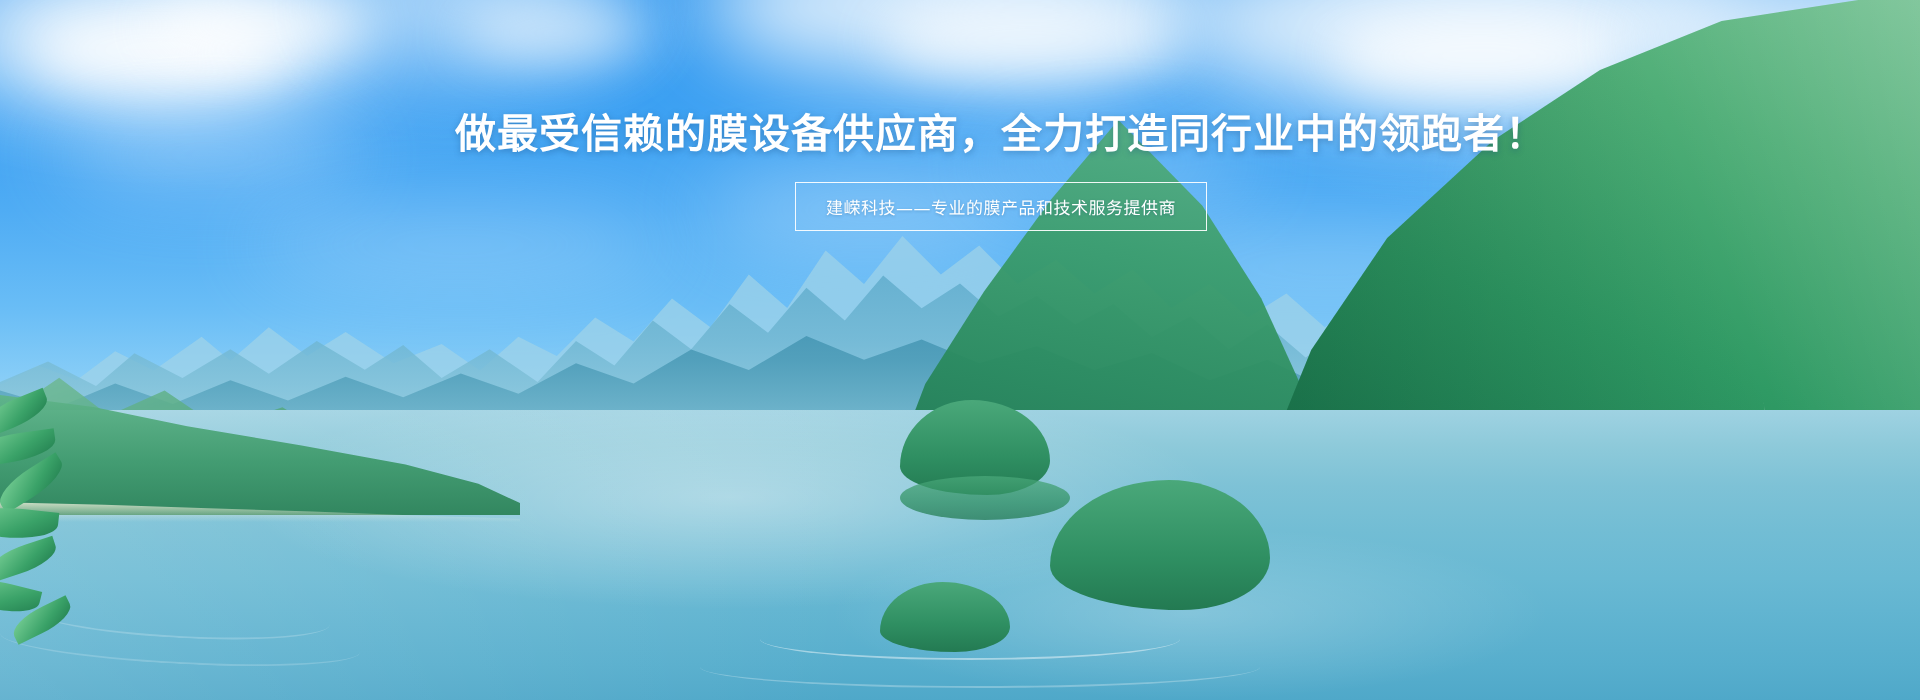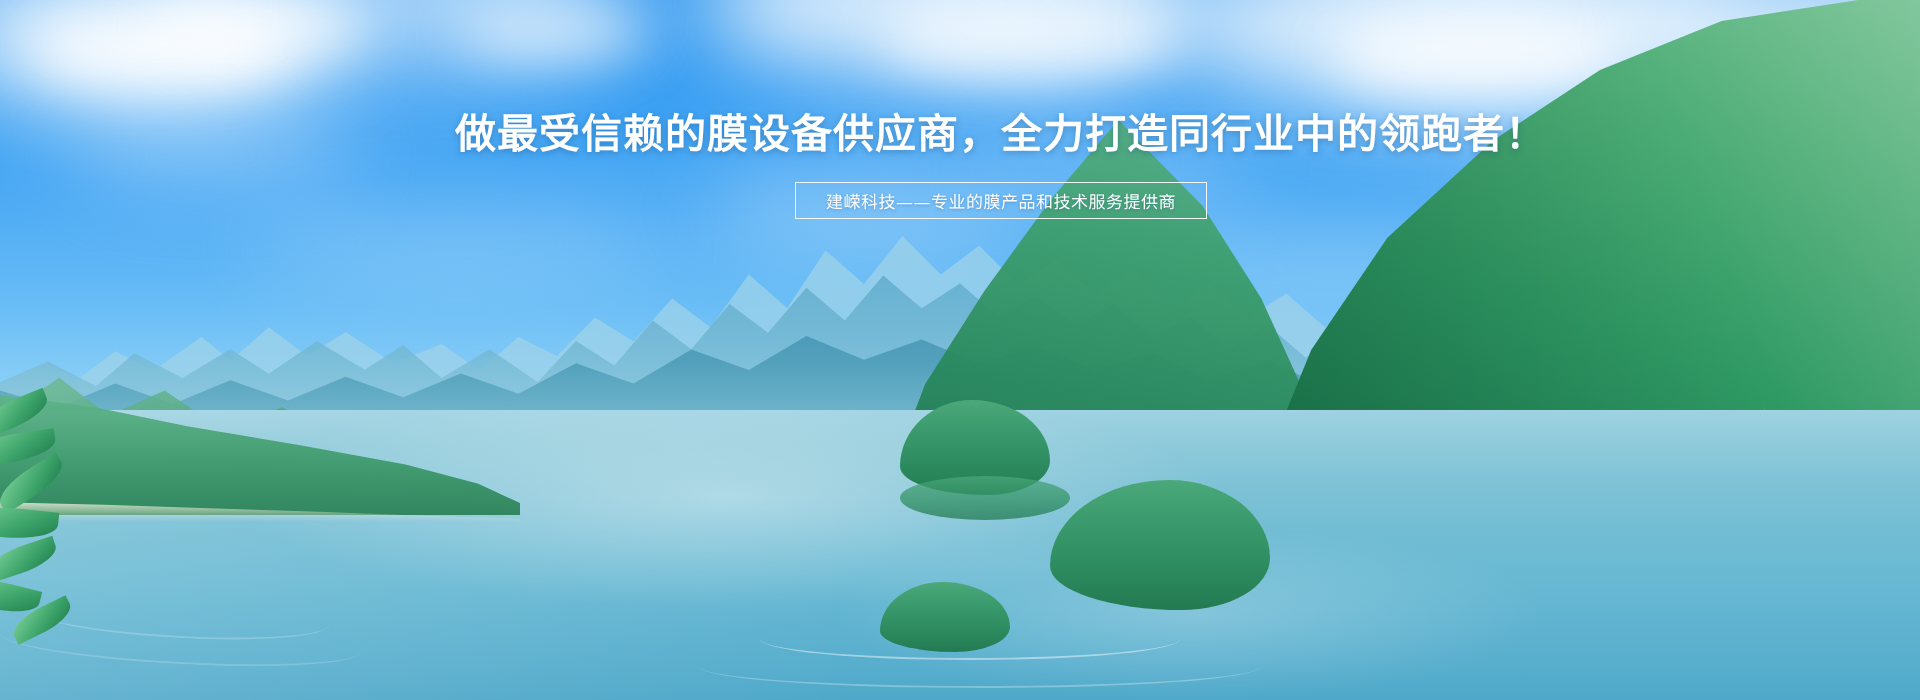--- a/index.html
+++ b/index.html
@@ -219,21 +219,21 @@
     white-space:nowrap;
   }
   .tagline-wrap{
     padding-top:24px;
     display:flex;
     justify-content:center;
   }
   .tagline{
     display:inline-block;
     border:1px solid rgba(255,255,255,.92);
-    padding:5px 30px;
+    padding:11px 30px;
     font-family:"DejaVu Sans","Liberation Sans",sans-serif;
     font-size:17px;
     color:#ffffff;
     letter-spacing:.5px;
     text-shadow:0 1px 3px rgba(20,70,120,.30);
     white-space:nowrap;
     background:rgba(255,255,255,.02);
   }
 </style>
 </head>

